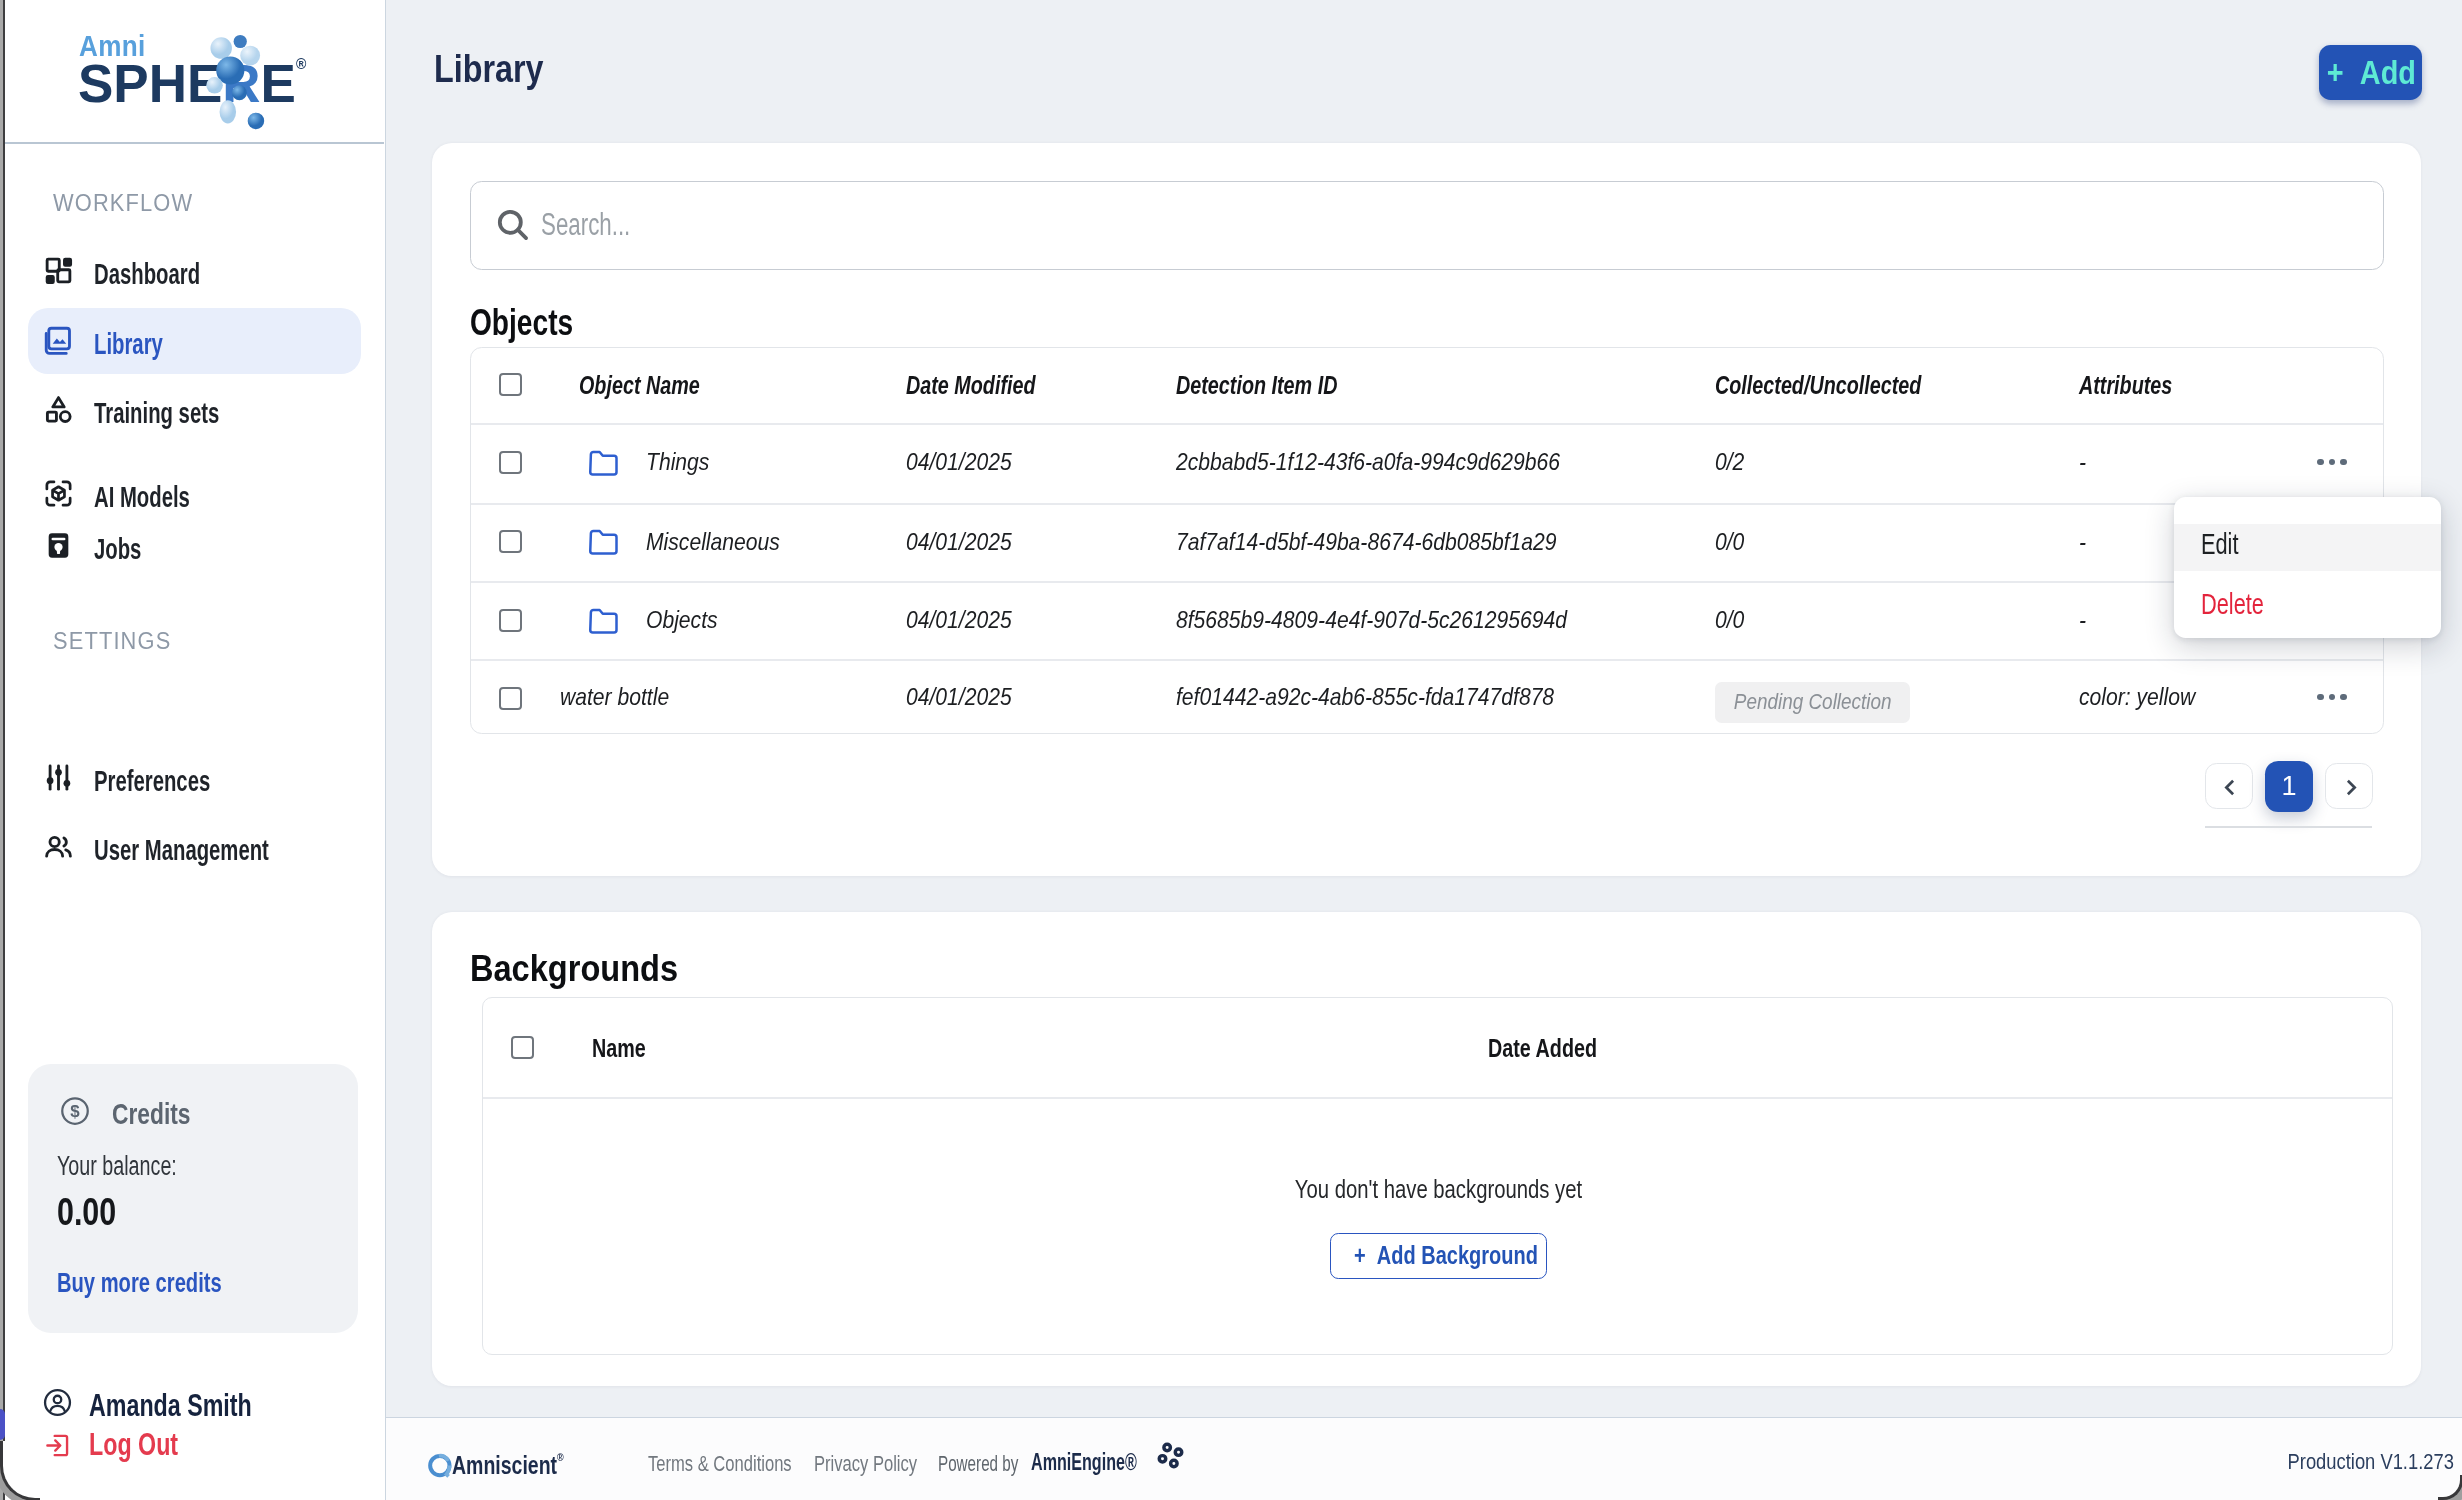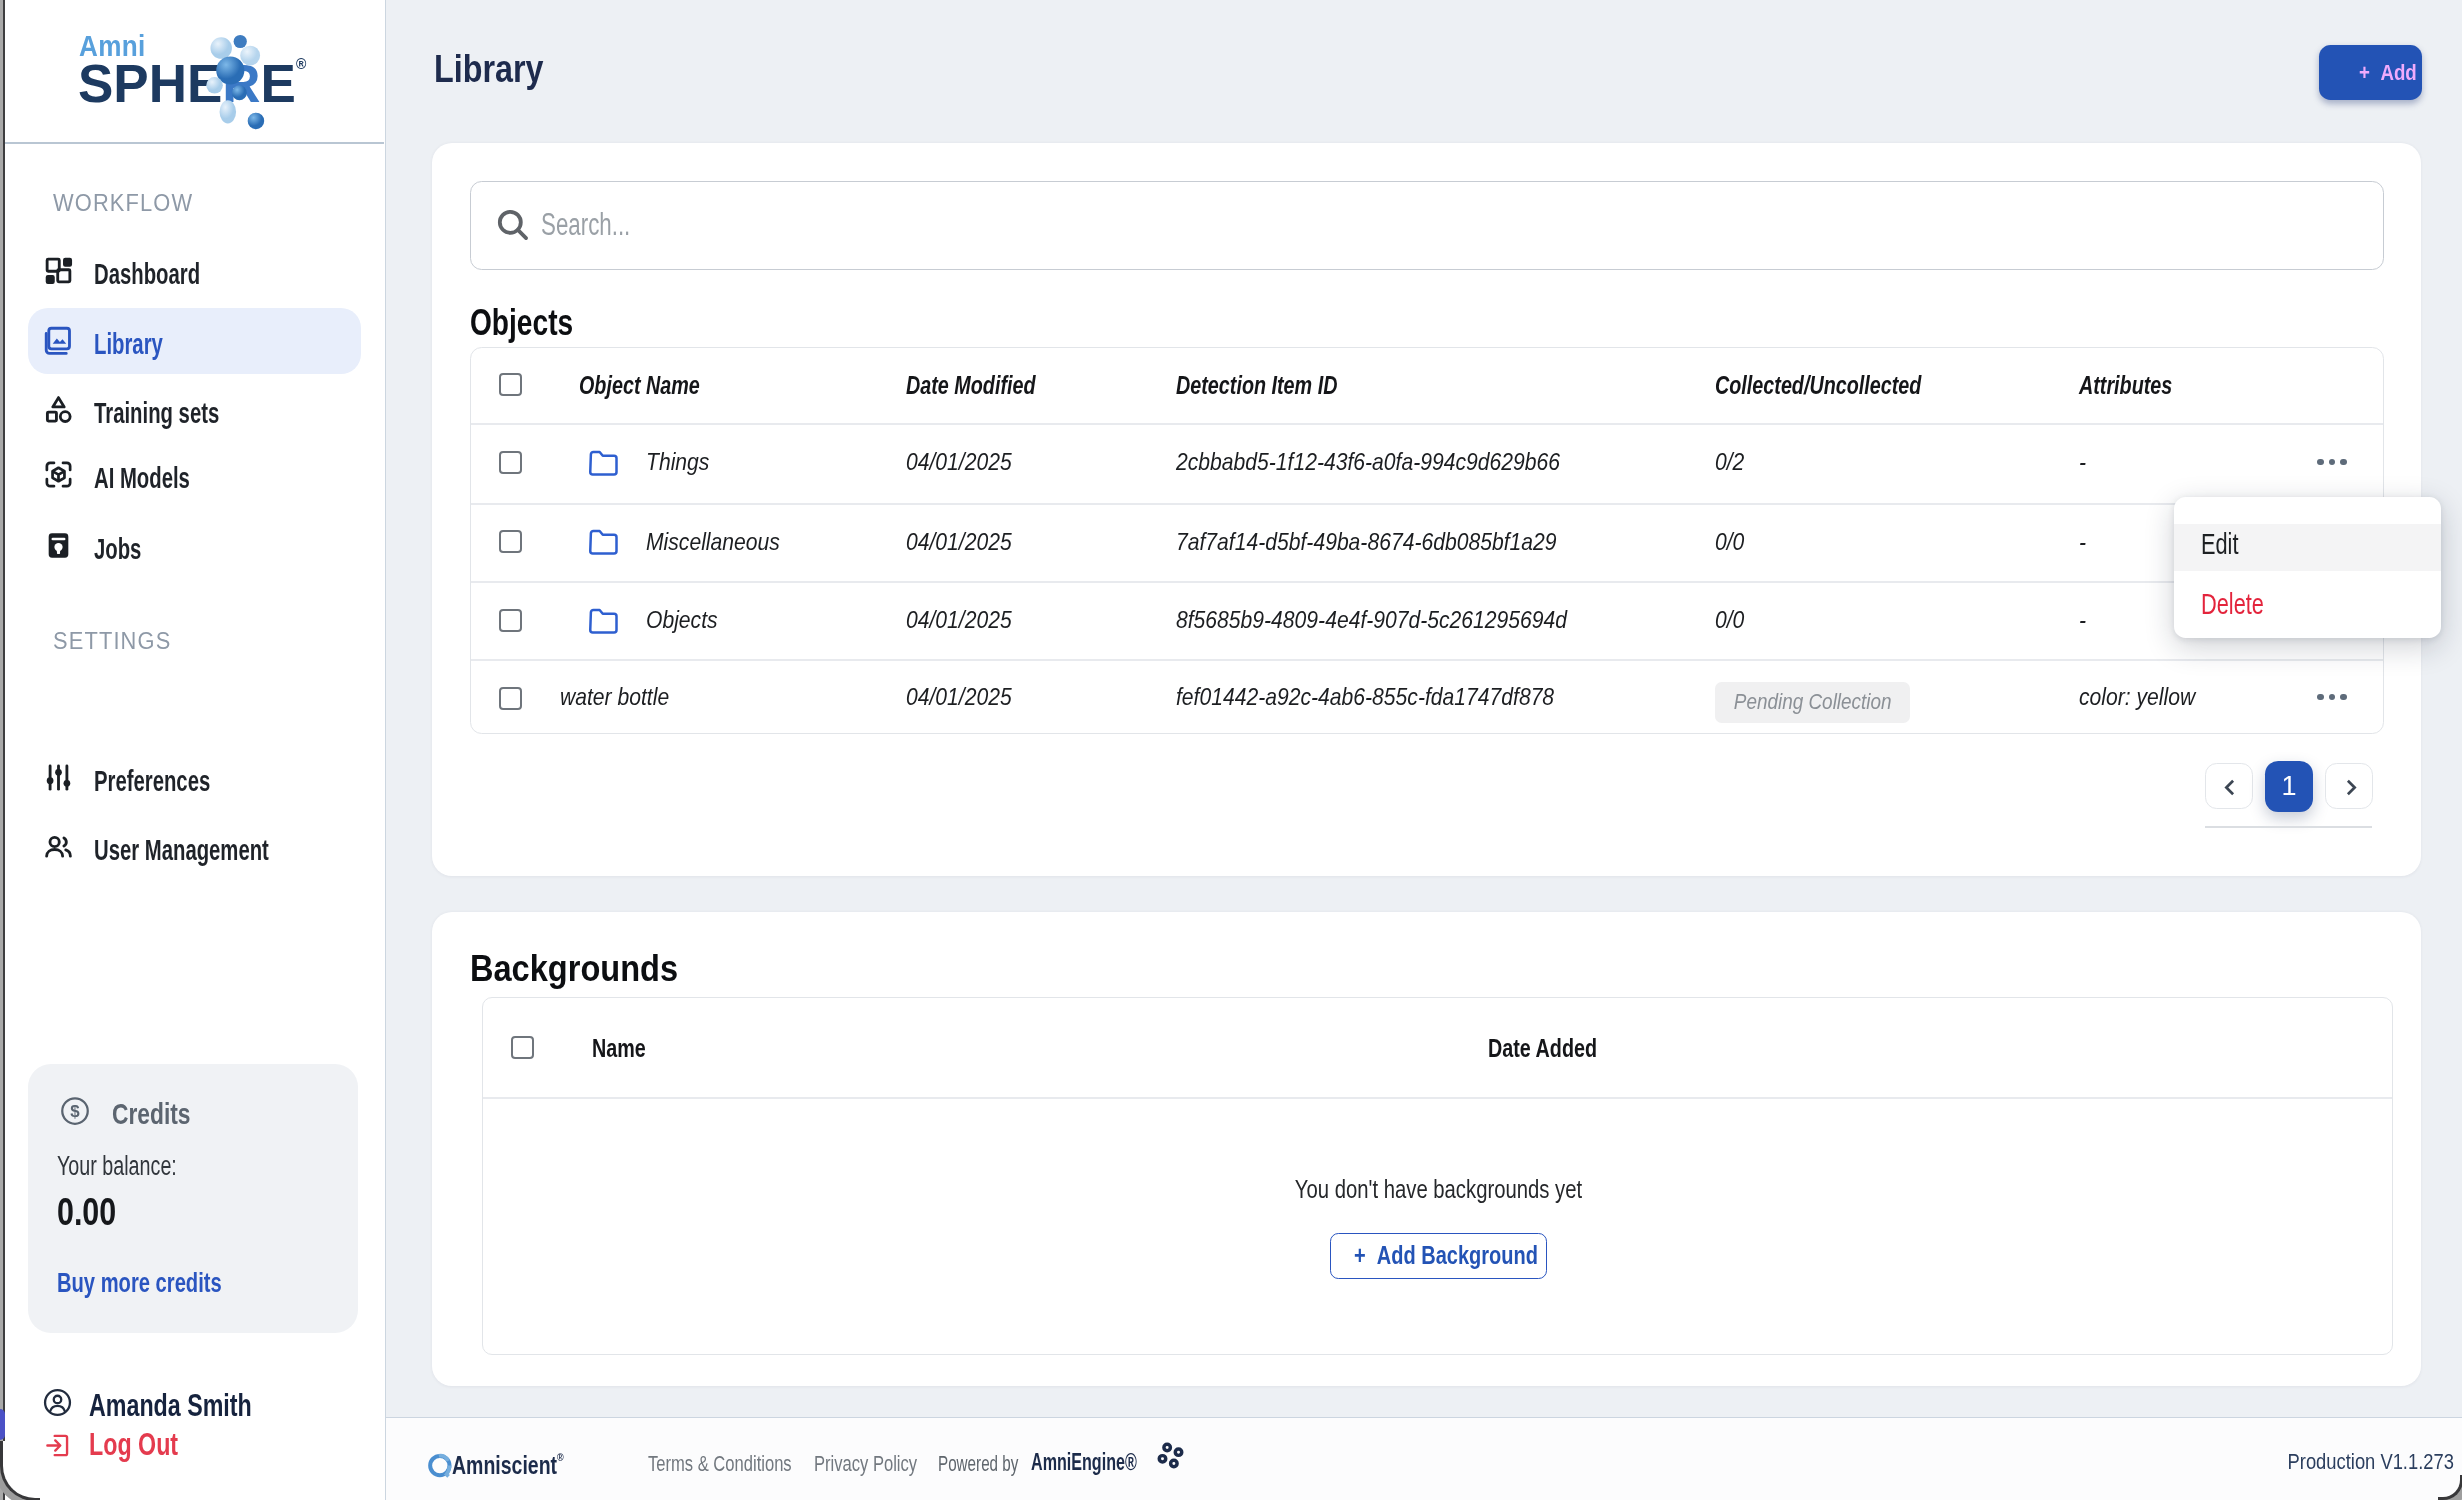--- a/index.html
+++ b/index.html
@@ -2,21 +2,21 @@
 <html style="font-size:13.2px"><head>
 <meta charset="utf-8">
 <style>
 * { margin:0; padding:0; box-sizing:border-box; }
 html,body { width:2462px; height:1500px; overflow:hidden; }
 body { font-family:"Liberation Sans", sans-serif; background:#fff; position:relative; }
 
 
 #main { position:absolute; left:386px; top:0; width:2077px; height:1500px; background:#edf0f4; }
 #pagetitle { position:absolute; left:48px; top:48px; font-size:38px; font-weight:700; color:#1e2b4d; transform:scaleX(0.85); transform-origin:0 50%; }
-#addbtn { position:absolute; left:1933px; top:45px; width:103px; height:55px; background:#2353b5; border-radius:11.6px; color:#f0abfc; font-size:22px; font-weight:600; text-align:right; line-height:55px; box-shadow:0 3.3px 6.6px rgba(40,60,120,0.35); }
+#addbtn { position:absolute; left:1933px; top:45px; width:103px; height:55px; background:#2353b5; border-radius:11.6px; color:#5eead4; font-size:34px; font-weight:600; text-align:left; line-height:55px; box-shadow:0 3.3px 6.6px rgba(40,60,120,0.35); }
 #addbtn span { display:inline-block; transform:scaleX(0.85); }
 .card { position:absolute; background:#fff; border-radius:20px; box-shadow:0 0.8px 3.3px rgba(30,40,60,0.06); }
 #card1 { left:46px; top:143px; width:1989px; height:733px; }
 #card2 { left:46px; top:912px; width:1989px; height:474px; }
 
 
 #search { position:absolute; left:38px; top:38px; width:1914px; height:89px; border:1.7px solid #c7ccd3; border-radius:11.6px; }
 #search .ph { position:absolute; left:70px; top:0; line-height:85px; font-size:31px; color:#9aa0a6; transform:scaleX(0.72); transform-origin:0 50%; }
 #search svg { position:absolute; left:24px; top:25px; }
 
@@ -258,21 +258,21 @@
     <div class="tx" style="color:#2a55c0;">Library</div>
   </div>
   <div class="nav" style="top:377px;">
     <svg class="ic" viewBox="0 0 24 24" fill="none" stroke="#1b1f24" stroke-width="2.2">
         <path d="M12 2.8 L16.4 10 H7.6 Z" stroke-linejoin="round"></path>
         <rect x="3.4" y="14" width="7" height="7" rx="0.8"></rect>
         <circle cx="17.2" cy="17.5" r="3.8"></circle>
       </svg>
     <div class="tx">Training sets</div>
   </div>
-  <div class="nav" style="top:442px;padding-left:15px;">
+  <div class="nav" style="top:461px;padding-left:15px;">
     <svg class="ic" viewBox="0 0 24 24" fill="none" stroke="#1b1f24" stroke-width="2.1">
         <path d="M8.5 3 H5.5 a2.5 2.5 0 0 0 -2.5 2.5 v3" stroke-linecap="round"></path>
         <path d="M15.5 3 h3 a2.5 2.5 0 0 1 2.5 2.5 v3" stroke-linecap="round"></path>
         <path d="M8.5 21 H5.5 a2.5 2.5 0 0 1 -2.5 -2.5 v-3" stroke-linecap="round"></path>
         <path d="M15.5 21 h3 a2.5 2.5 0 0 0 2.5 -2.5 v-3" stroke-linecap="round"></path>
         <path d="M12 6.8 l4.6 2.6 v5.2 L12 17.2 l-4.6-2.6 V9.4 Z" stroke-linejoin="round"></path>
         <path d="M7.6 9.6 L12 12.1 l4.4-2.5 M12 12.1 V17" stroke-linejoin="round"></path>
       </svg>
     <div class="tx">AI Models</div>
   </div>

